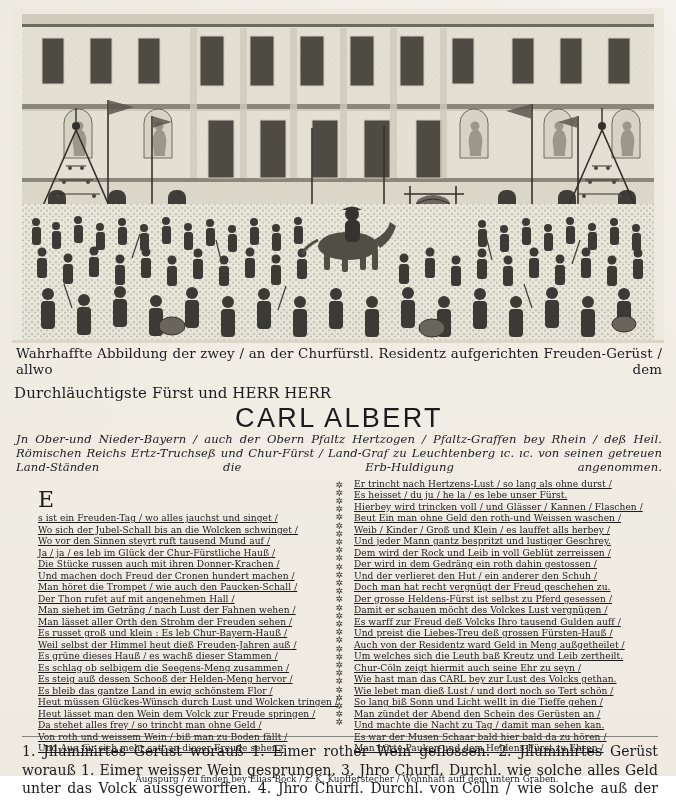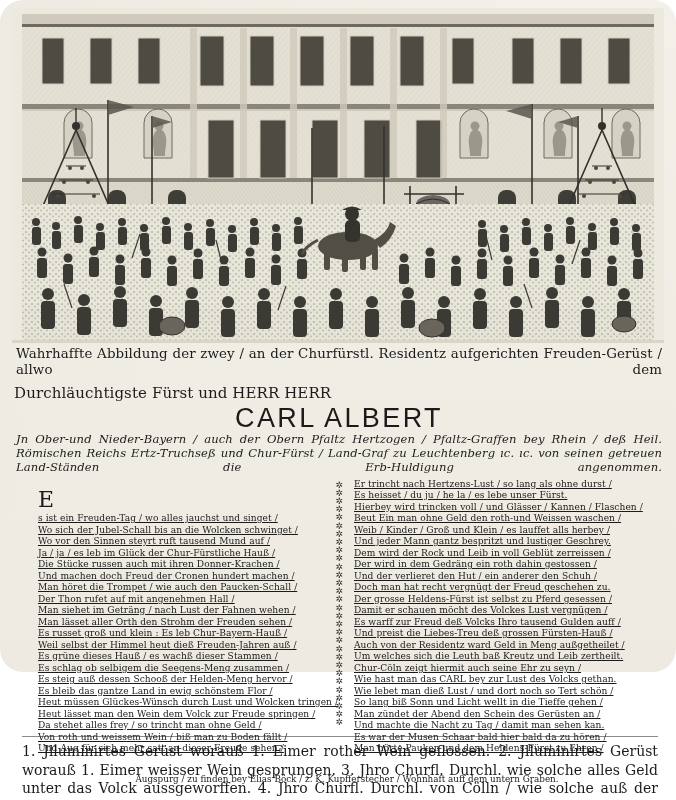--- a/index.html
+++ b/index.html
@@ -10,26 +10,25 @@
   body {
     width: 676px;
     height: 800px;
     overflow: hidden;
     font-family: "DejaVu Serif", serif;
     color: #1b1b1b;
   }
   .sheet {
     position: relative;
     width: 676px;
-    height: 672px;
+    height: 776px;
     background: #f3f0e9;
     background-image:
       linear-gradient(135deg, rgba(190,182,165,0.10) 0%, rgba(255,255,255,0) 40%),
       linear-gradient(0deg, rgba(215,207,190,0.18), rgba(245,242,234,0.18));
-    border-radius: 23px;
   }
 
   
   .engraving {
     position: absolute;
     left: 12px;
     top: 8px;
     width: 652px;
     height: 335px;
     background: #eceadf;

